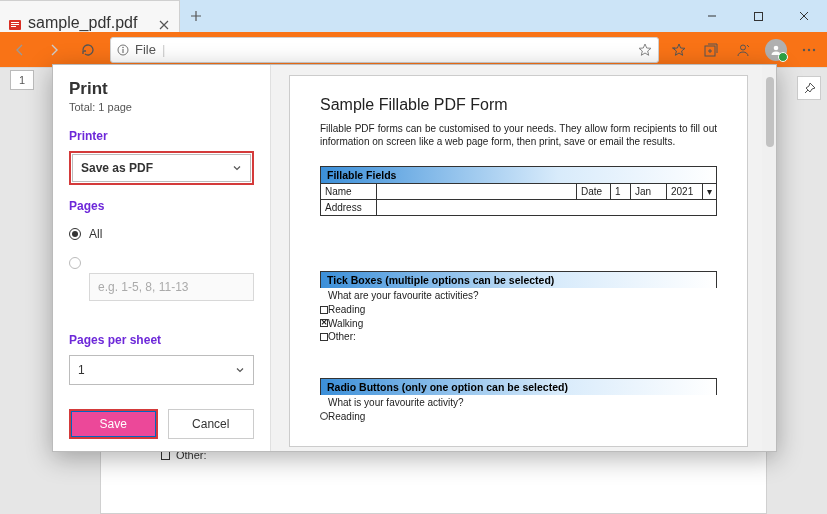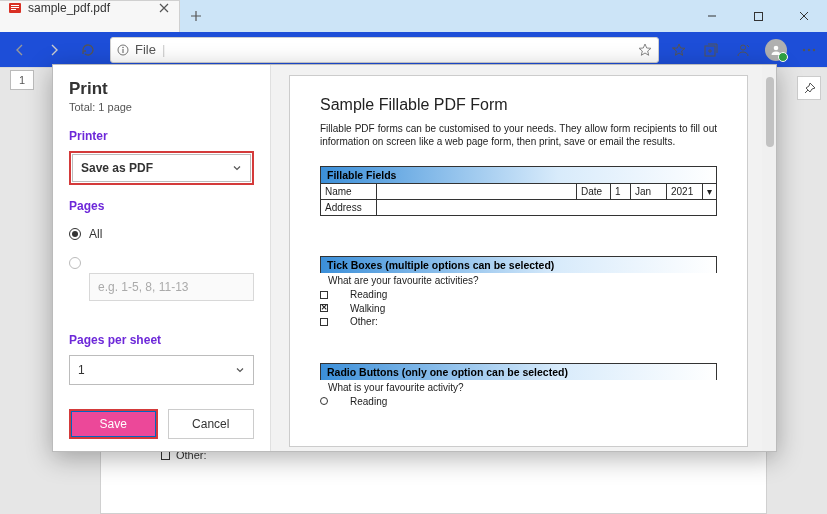--- a/index.html
+++ b/index.html
@@ -1,29 +1,29 @@
 <!DOCTYPE html>
 <html><head>
 <meta charset="utf-8">
 <style>
 * { margin: 0; padding: 0; box-sizing: border-box; font-family: "Segoe UI", Arial, sans-serif; }
 body { background: #f0f0f0; width: 827px; height: 514px; overflow: hidden; position: relative; }
 
 
 .titlebar { height: 32px; background: #cce4f7; display: flex; align-items: stretch; }
-.tab { display: flex; align-items: flex-start; background: #f7f7f7; border-top: 1px solid #d0d0d0; border-right: 1px solid #d0d0d0; padding: 0 8px; font-size: 12px; gap: 6px; width: 180px; }
+.tab { display: flex; align-items: flex-end; background: #f7f7f7; border-top: 1px solid #d0d0d0; border-right: 1px solid #d0d0d0; padding: 0 8px; font-size: 16px; gap: 6px; width: 180px; }
 .tab-icon { width: 14px; height: 14px; display: flex; align-items: center; justify-content: center; color: #d93025; }
 .tab-title { flex: 1; color: #333; }
 .tab-close { width: 14px; height: 14px; display: flex; align-items: center; justify-content: center; color: #555; border-radius: 2px; }
 .newtab { width: 32px; display: flex; align-items: center; justify-content: center; color: #444; font-size: 16px; }
 .winctrls { margin-left: auto; display: flex; }
 .winbtn { width: 46px; display: flex; align-items: center; justify-content: center; color: #333; }
 
 
-.toolbar { height: 36px; background: #1d4ed8; border-bottom: 1px solid #d9d9d9; display: flex; align-items: center; padding: 0 8px; gap: 10px; font-size: 13px; color: #555; }
+.toolbar { height: 36px; background: #f97316; border-bottom: 1px solid #d9d9d9; display: flex; align-items: center; padding: 0 8px; gap: 10px; font-size: 13px; color: #555; }
 .navbtn { width: 24px; height: 24px; display: flex; align-items: center; justify-content: center; color: #888; }
 .addrbar { flex: 1; height: 26px; border: 1px solid #d0d0d0; border-radius: 3px; background: #fff; display: flex; align-items: center; padding: 0 6px; gap: 6px; color: #555; }
 .addr-icon { color: #777; font-size: 12px; }
 .right-icons { display: flex; align-items: center; gap: 12px; color: #555; }
 .icon16 { width: 20px; height: 20px; display: flex; align-items: center; justify-content: center; }
 .avatar { width: 22px; height: 22px; border-radius: 50%; background: #b0b0b0; display: flex; align-items: center; justify-content: center; position: relative; }
 .avatar::after { content: ""; position: absolute; right: -1px; bottom: -1px; width: 8px; height: 8px; background: #2ea043; border: 1px solid #fff; border-radius: 50%; }
 
 
 .content { position: absolute; top: 68px; left: 0; right: 0; bottom: 0; background: #e6e6e6; }
@@ -54,26 +54,26 @@
 .btn-primary-wrap { border: 2px solid #d43a3a; flex: 1; }
 .btn-primary { background: #ec4899; color: #fff; border-color: #0067c0; width: 100%; height: 100%; display: flex; align-items: center; justify-content: center; }
 .btn-secondary { background: #fff; border-color: #ccc; color: #333; text-align: right; }
 
 
 .preview { flex: 1; background: #f2f2f2; position: relative; }
 .page { position: absolute; left: 18px; right: 28px; top: 10px; bottom: 4px; background: #fff; border: 1px solid #ccc; padding: 20px 30px 10px 30px; font-size: 10.5px; color: #222; overflow: hidden; }
 .page h2 { font-size: 16px; font-weight: 400; margin-bottom: 8px; }
 .intro { font-size: 10px; text-align: justify; margin-bottom: 18px; line-height: 1.3; }
 .section-head { background: linear-gradient(to right, #3b8fd9, #d8ebfb 60%, #fff); color: #000; font-weight: 700; font-size: 10.5px; padding: 2px 6px; border: 1px solid #333; border-bottom: none; }
-.form-table { width: 100%; border-collapse: collapse; font-size: 10px; margin-bottom: 40px; padding-left: 32px; }
+.form-table { width: 100%; border-collapse: collapse; font-size: 10px; margin-bottom: 55px; padding-left: 32px; }
 .form-table td { border: 1px solid #333; padding: 2px 4px; height: 14px; }
 .cell-label { width: 56px; }
 .date-cell { width: 34px; }
 .question { font-size: 10px; margin: 2px 8px; }
-.checkline { display: flex; align-items: center; gap: 22px; font-size: 10px; line-height: 1.35; }
+.checkline { display: flex; align-items: center; gap: 0; font-size: 10px; line-height: 1.35; }
 .chk { width: 8px; height: 8px; border: 1px solid #333; display: inline-flex; align-items: center; justify-content: center; font-size: 8px; }
 .chk.checked::after { content: "✕"; font-weight: bold; line-height: 1; }
 .rdo { width: 8px; height: 8px; border: 1px solid #333; border-radius: 50%; display: inline-block; }
 .section-gap { height: 34px; }
 .scrollbar { position: absolute; right: 0; top: 0; bottom: 0; width: 14px; background: #f0f0f0; }
 .scroll-thumb { position: absolute; right: 2px; top: 12px; width: 8px; height: 70px; background: #c2c2c2; border-radius: 4px; }
 
 svg { display: block; }
 </style>
 </head>

